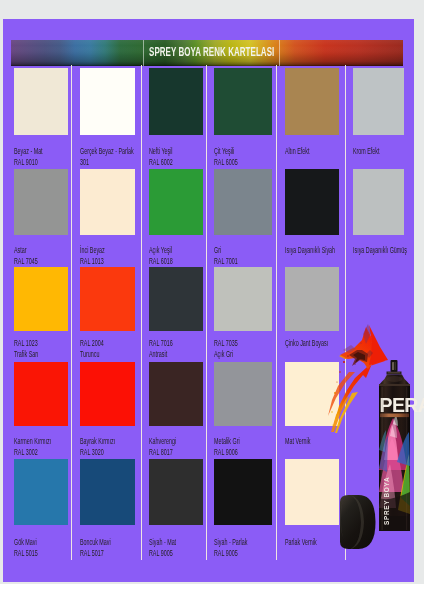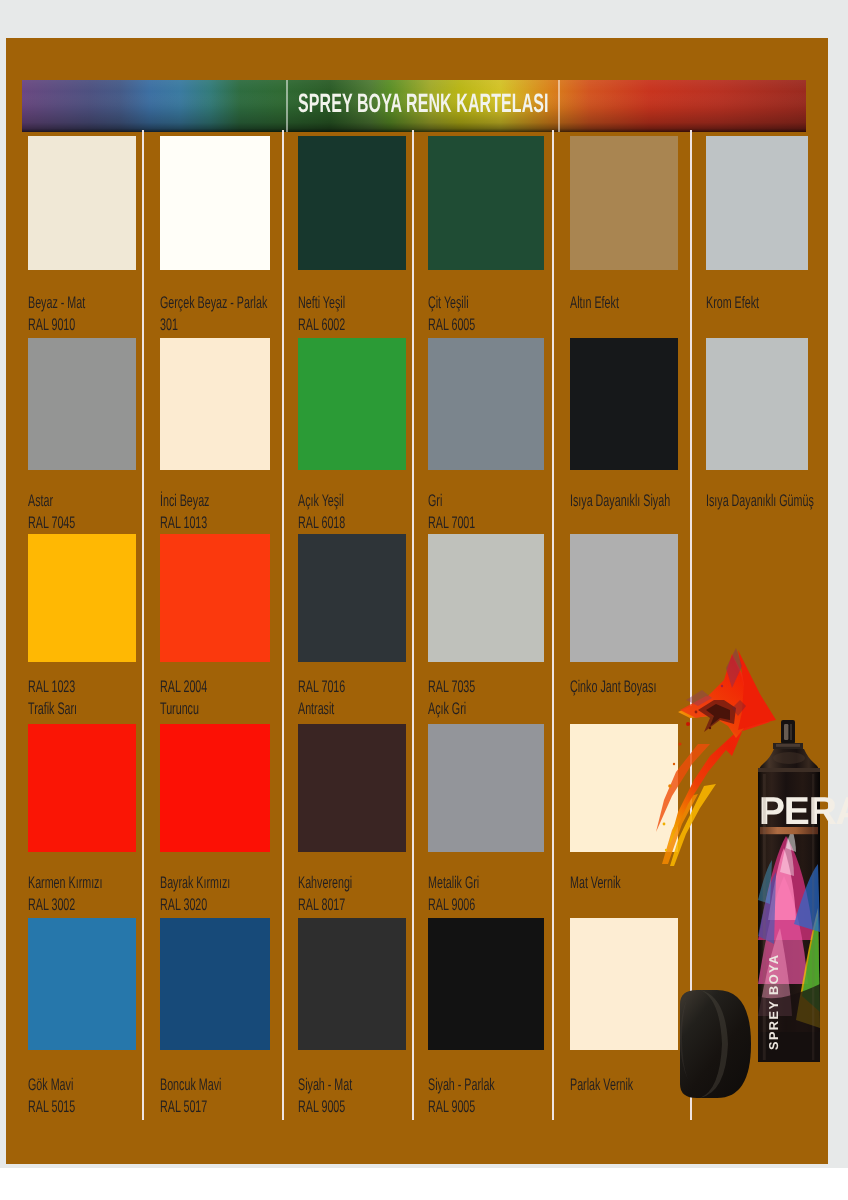--- a/index.html
+++ b/index.html
@@ -3,21 +3,21 @@
 <meta charset="utf-8">
 <style>
   html,body{margin:0;padding:0;}
   body{width:424px;height:600px;background:#ffffff;overflow:hidden;
        font-family:"Liberation Sans",sans-serif;}
   #page{position:relative;width:424px;height:600px;background:#ffffff;}
 
   
   .surround{position:absolute;left:0;top:0;width:424px;height:584px;background:#e7e9e9;}
   
-  .card{position:absolute;left:3px;top:19px;width:411px;height:563px;background:#a16207;}
+  .card{position:absolute;left:3px;top:19px;width:411px;height:563px;background:#8b5cf6;}
   .card-inner{position:absolute;left:0;top:0;right:0;bottom:0;}
 
   
   .banner{position:absolute;left:8px;top:21px;width:392px;height:26px;}
   .banner-grad{position:absolute;left:0;top:0;width:100%;height:100%;}
   .banner-title{position:absolute;left:146px;top:26.3px;
      color:#f2f3ec;font-size:13.3px;font-weight:bold;letter-spacing:0.1px;
      line-height:13px;white-space:nowrap;
      transform:scaleX(0.60);transform-origin:0 0;}
   .bsep{position:absolute;top:21px;width:1px;height:26px;background:rgba(255,255,255,.5);}

